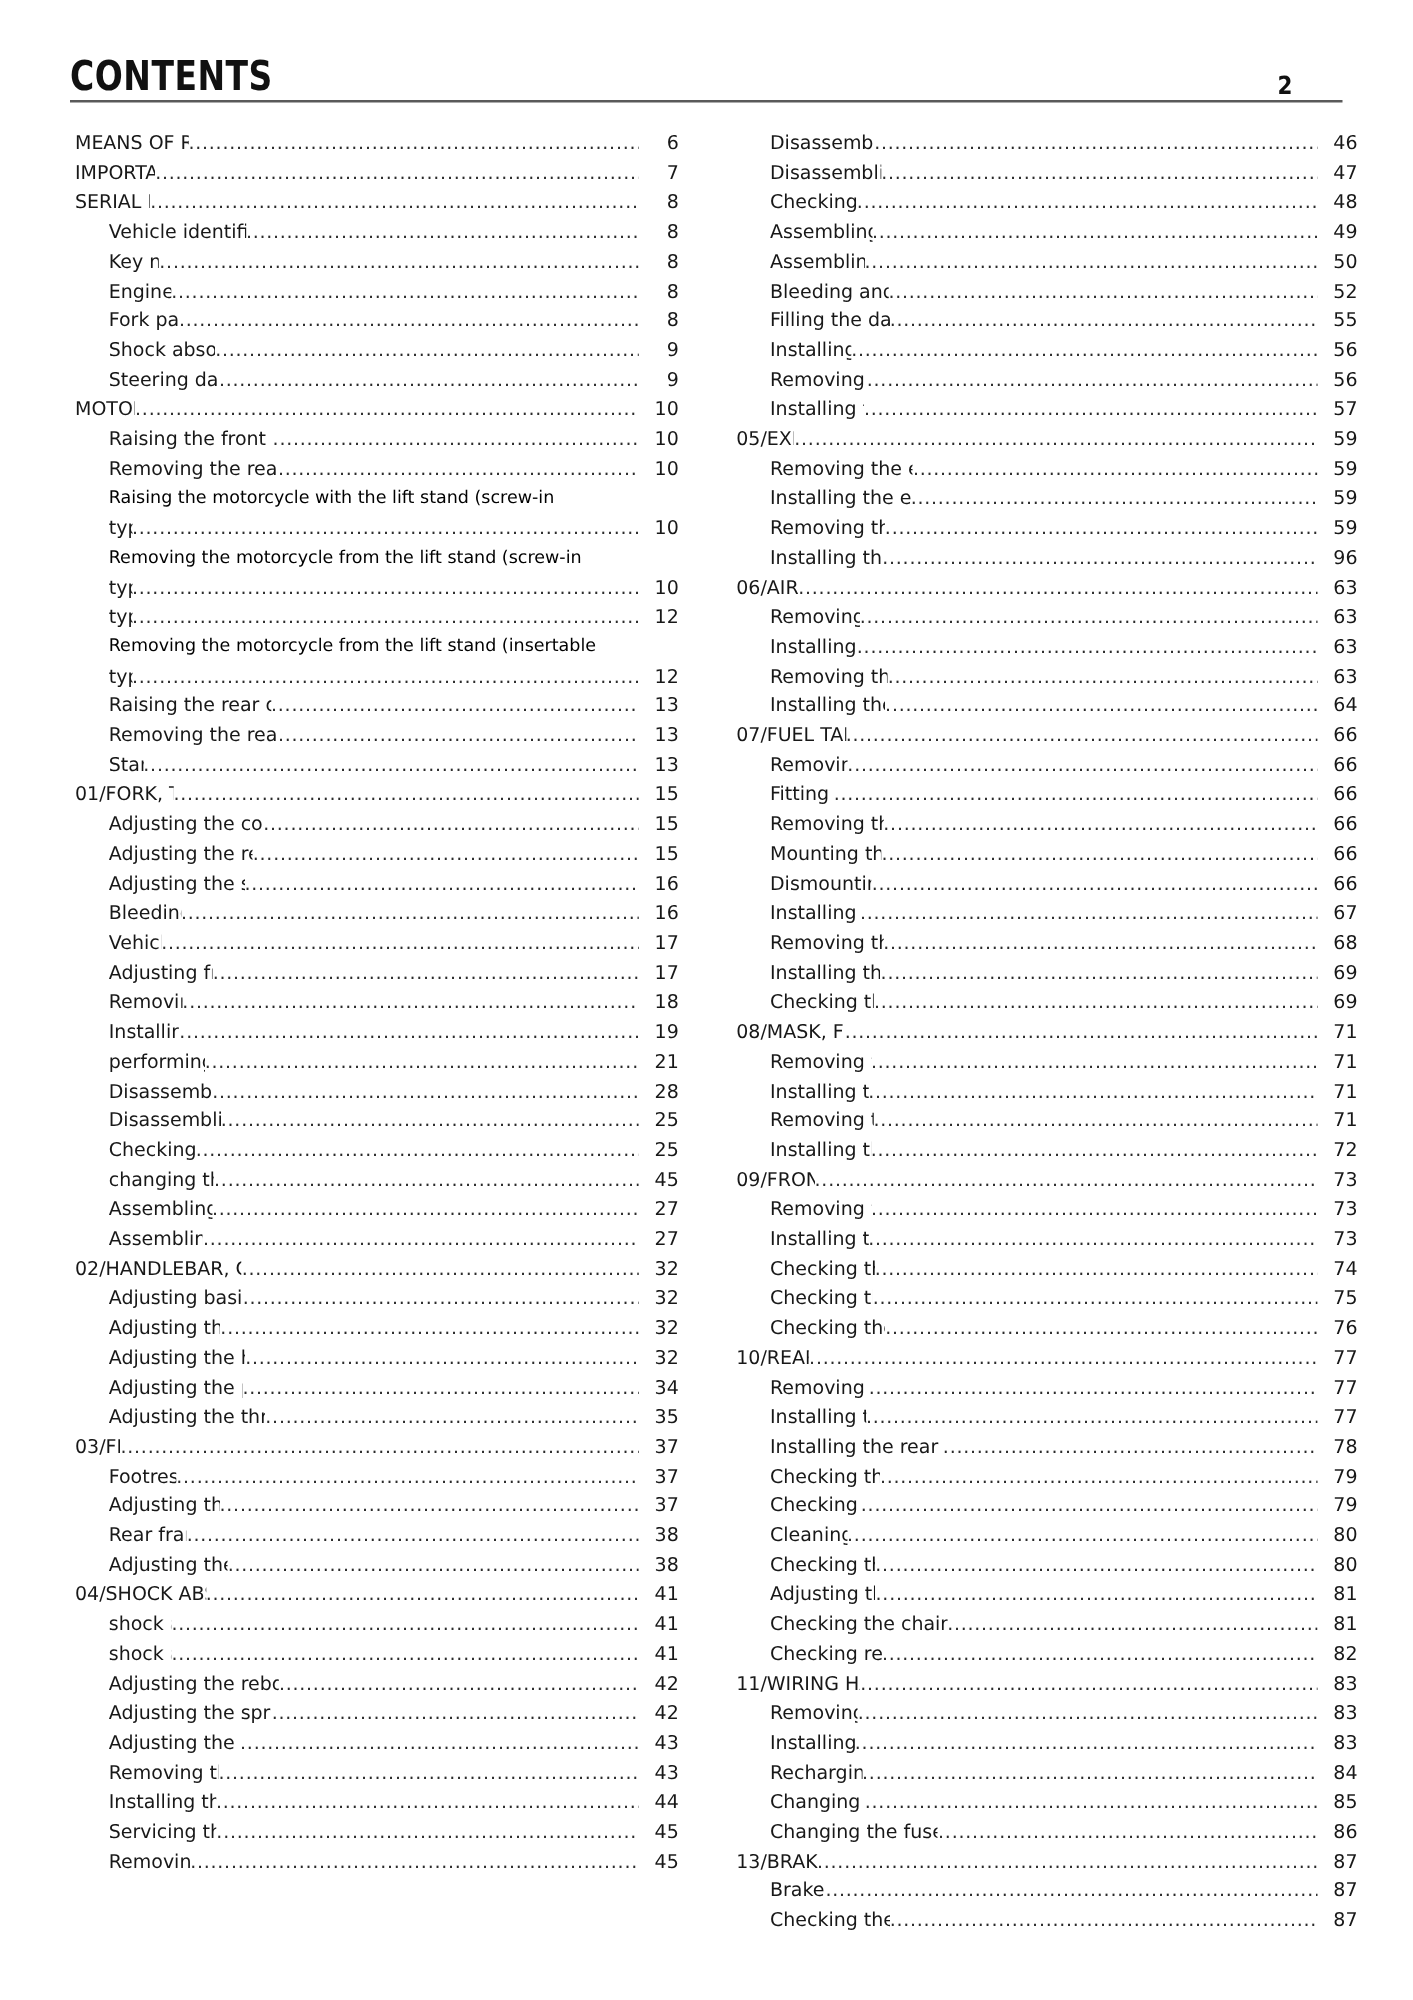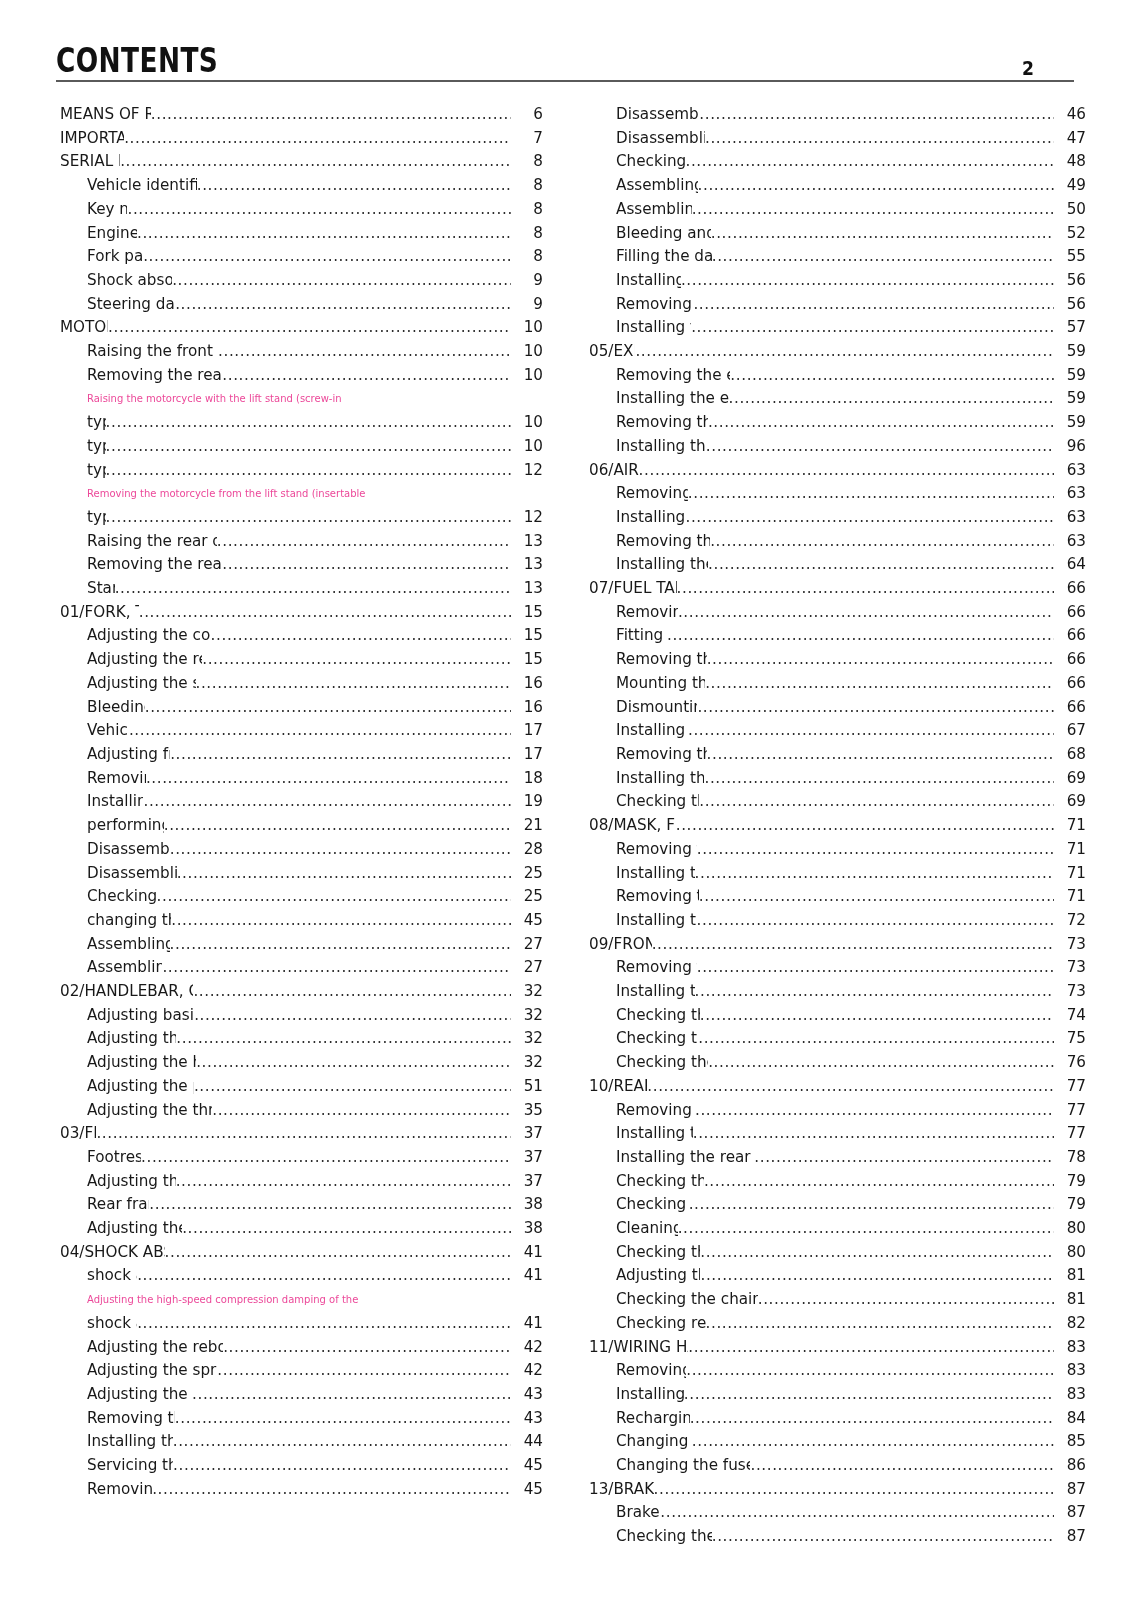--- a/index.html
+++ b/index.html
@@ -127,23 +127,23 @@
   .toc-page {
     flex: 0 0 auto;
     text-align: right;
     min-width: 26px;
     padding-left: 6px;
     font-variant-numeric: tabular-nums;
   }
 
   
   .toc-wrap-first {
-    font-size: 10px;
+    font-size: 14px;
     line-height: 23.7px;
-    color: #ec4899;
+    color: #000000;
     padding-left: 27px;
     white-space: nowrap;
   }
 </style>
 </head>
 <body>
 
 <div class="page">
 
   <div class="header">
@@ -213,20 +213,21 @@
           <span class="toc-title">Removing the rear of motorcycle from the lifting gear</span>
           <span class="toc-dots">................................................................................................................................................................</span>
           <span class="toc-page">10</span>
         </div>
         <div class="toc-wrap-first">Raising the motorcycle with the lift stand (screw-in</div>
         <div class="toc-entry lvl2">
           <span class="toc-title">type)</span>
           <span class="toc-dots">................................................................................................................................................................</span>
           <span class="toc-page">10</span>
         </div>
+        <div class="toc-wrap-first">Removing the motorcycle from the lift stand (screw-in</div>
         <div class="toc-entry lvl2">
           <span class="toc-title">type)</span>
           <span class="toc-dots">................................................................................................................................................................</span>
           <span class="toc-page">10</span>
         </div>
         <div class="toc-entry lvl2">
           <span class="toc-title">type)</span>
           <span class="toc-dots">................................................................................................................................................................</span>
           <span class="toc-page">12</span>
         </div>
@@ -347,21 +348,21 @@
           <span class="toc-page">32</span>
         </div>
         <div class="toc-entry lvl2">
           <span class="toc-title">Adjusting the handlebar height/position</span>
           <span class="toc-dots">................................................................................................................................................................</span>
           <span class="toc-page">32</span>
         </div>
         <div class="toc-entry lvl2">
           <span class="toc-title">Adjusting the play in the throttle cable</span>
           <span class="toc-dots">................................................................................................................................................................</span>
-          <span class="toc-page">51</span>
+          <span class="toc-page">34</span>
         </div>
         <div class="toc-entry lvl2">
           <span class="toc-title">Adjusting the throttle cable at the throttle valve</span>
           <span class="toc-dots">................................................................................................................................................................</span>
           <span class="toc-page">35</span>
         </div>
         <div class="toc-entry lvl1">
           <span class="toc-title">03/FRAME</span>
           <span class="toc-dots">................................................................................................................................................................</span>
           <span class="toc-page">37</span>
@@ -389,21 +390,20 @@
         <div class="toc-entry lvl1">
           <span class="toc-title">04/SHOCK ABSORBER, SWINGARM</span>
           <span class="toc-dots">................................................................................................................................................................</span>
           <span class="toc-page">41</span>
         </div>
         <div class="toc-entry lvl2">
           <span class="toc-title">shock absorber</span>
           <span class="toc-dots">................................................................................................................................................................</span>
           <span class="toc-page">41</span>
         </div>
-        <div class="toc-wrap-first">Adjusting the high-speed compression damping of the</div>
         <div class="toc-entry lvl2">
           <span class="toc-title">shock absorber</span>
           <span class="toc-dots">................................................................................................................................................................</span>
           <span class="toc-page">41</span>
         </div>
         <div class="toc-entry lvl2">
           <span class="toc-title">Adjusting the rebound damping of the shock absorber</span>
           <span class="toc-dots">................................................................................................................................................................</span>
           <span class="toc-page">42</span>
         </div>

